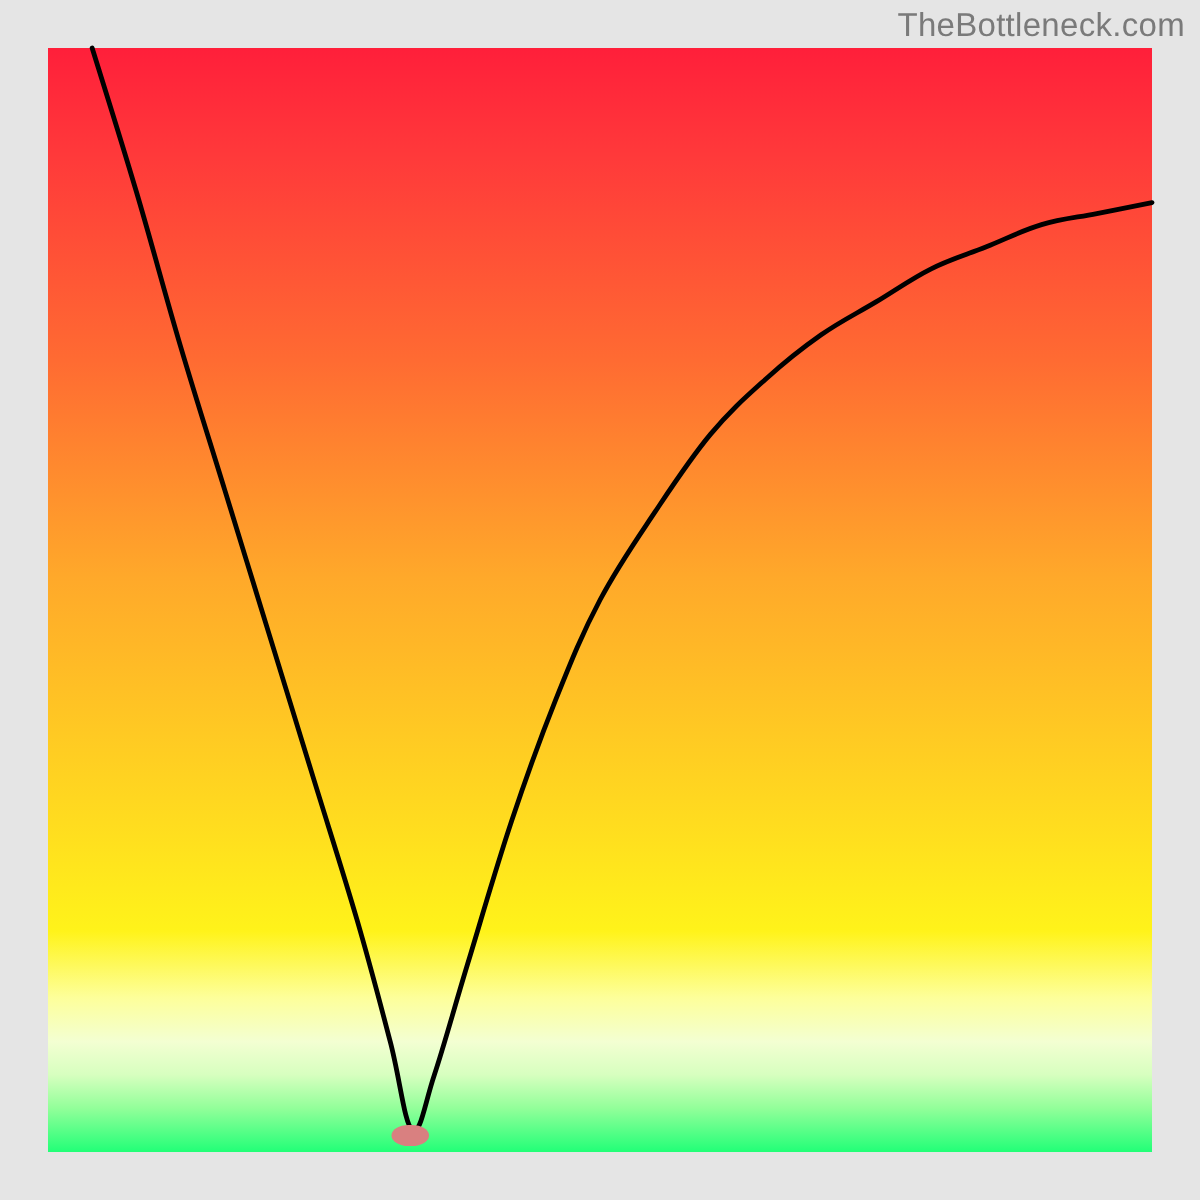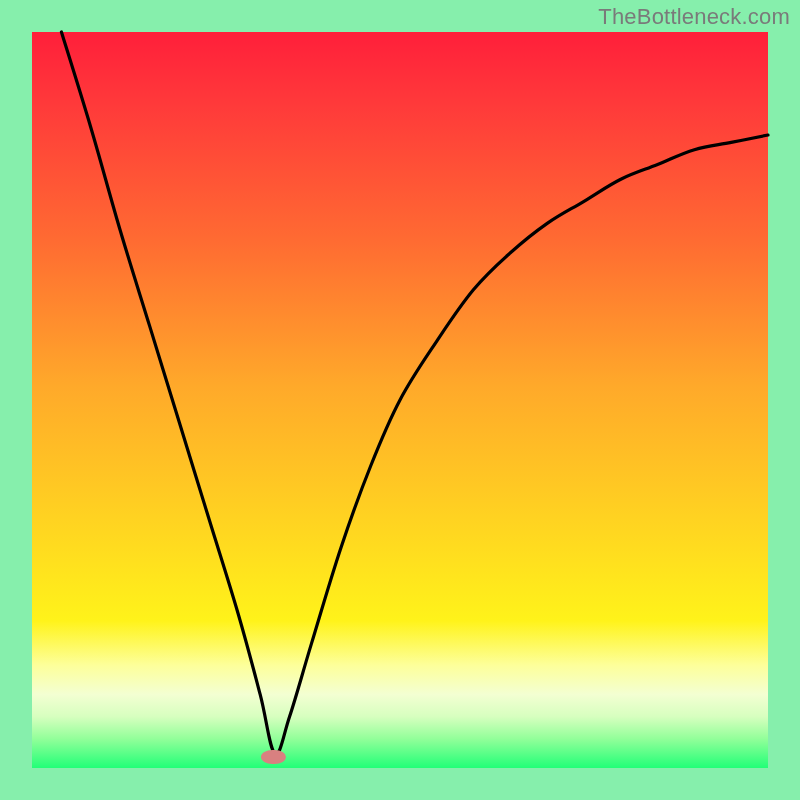--- a/index.html
+++ b/index.html
@@ -10,21 +10,21 @@
     background: #000;
     overflow: hidden;
     font-family: Arial, Helvetica, sans-serif;
   }
   .frame {
     position: absolute;
     left: 0;
     top: 0;
     width: 800px;
     height: 800px;
-    background: #86efac;
+    background: #e5e5e5;
   }
   .plot-area {
     position: absolute;
     left: 32px;
     top: 32px;
     width: 736px;
     height: 736px;
     background: linear-gradient(
       to bottom,
       #ff1f3a 0%,

